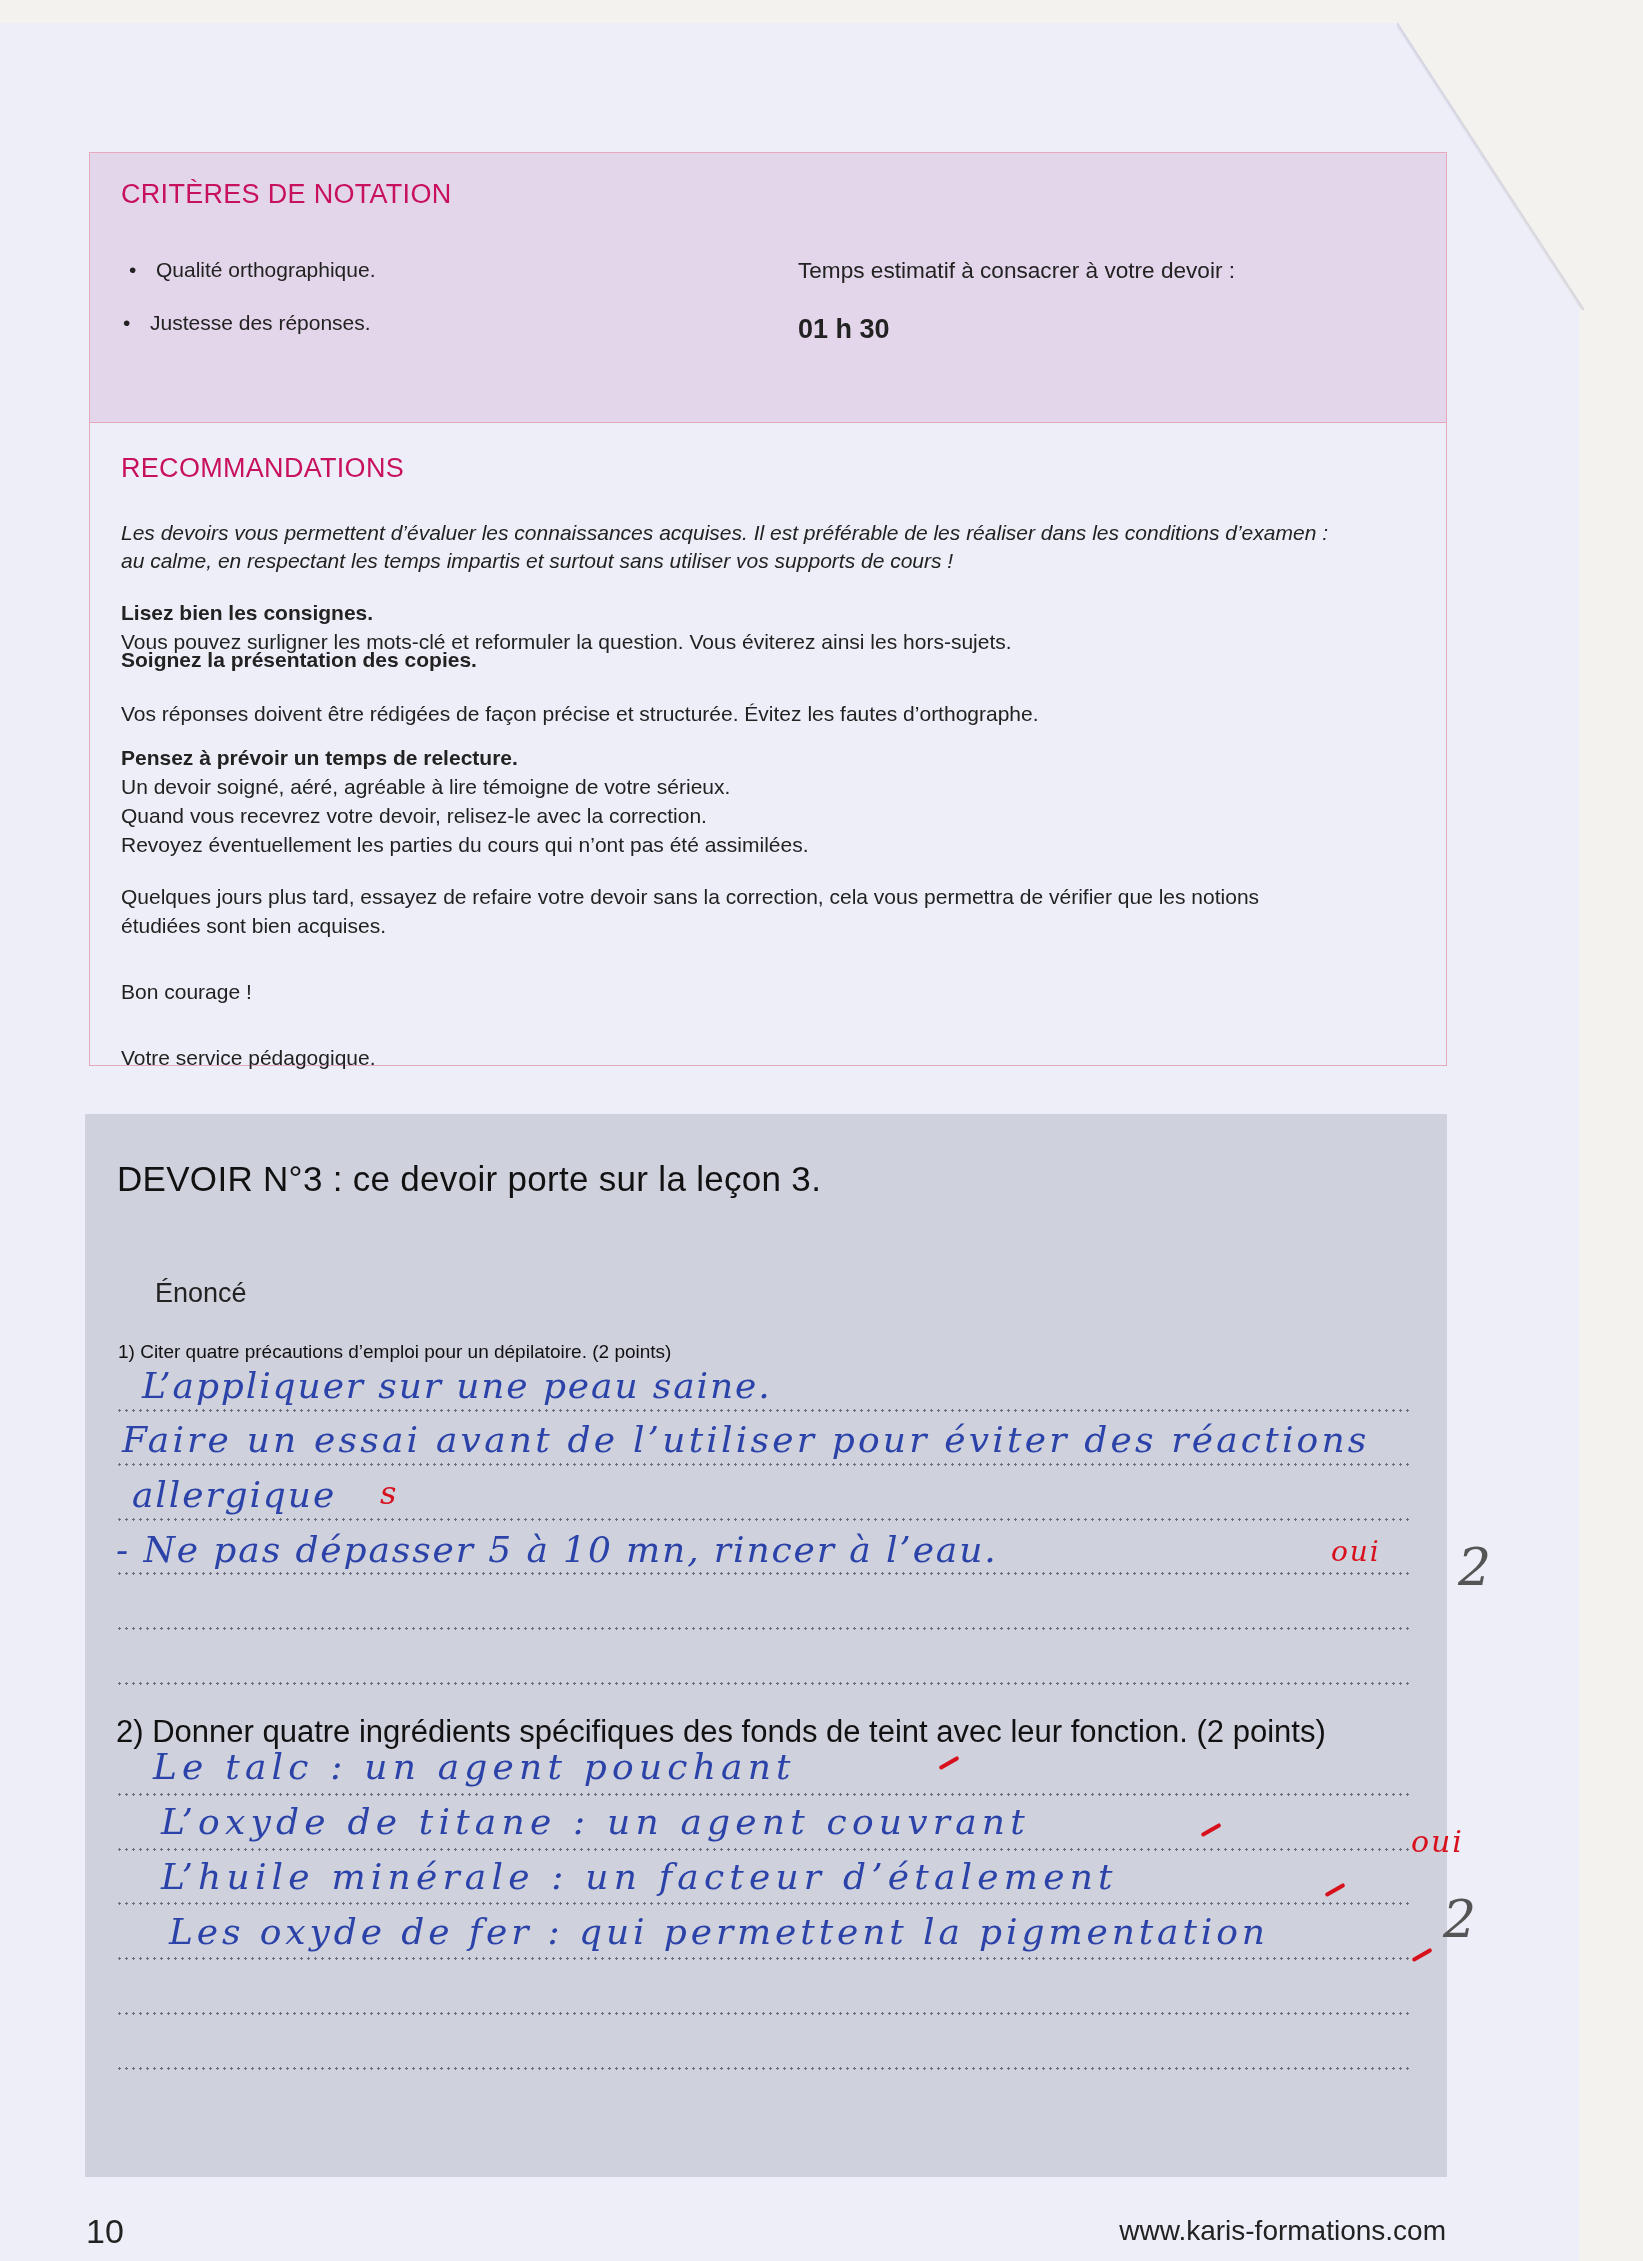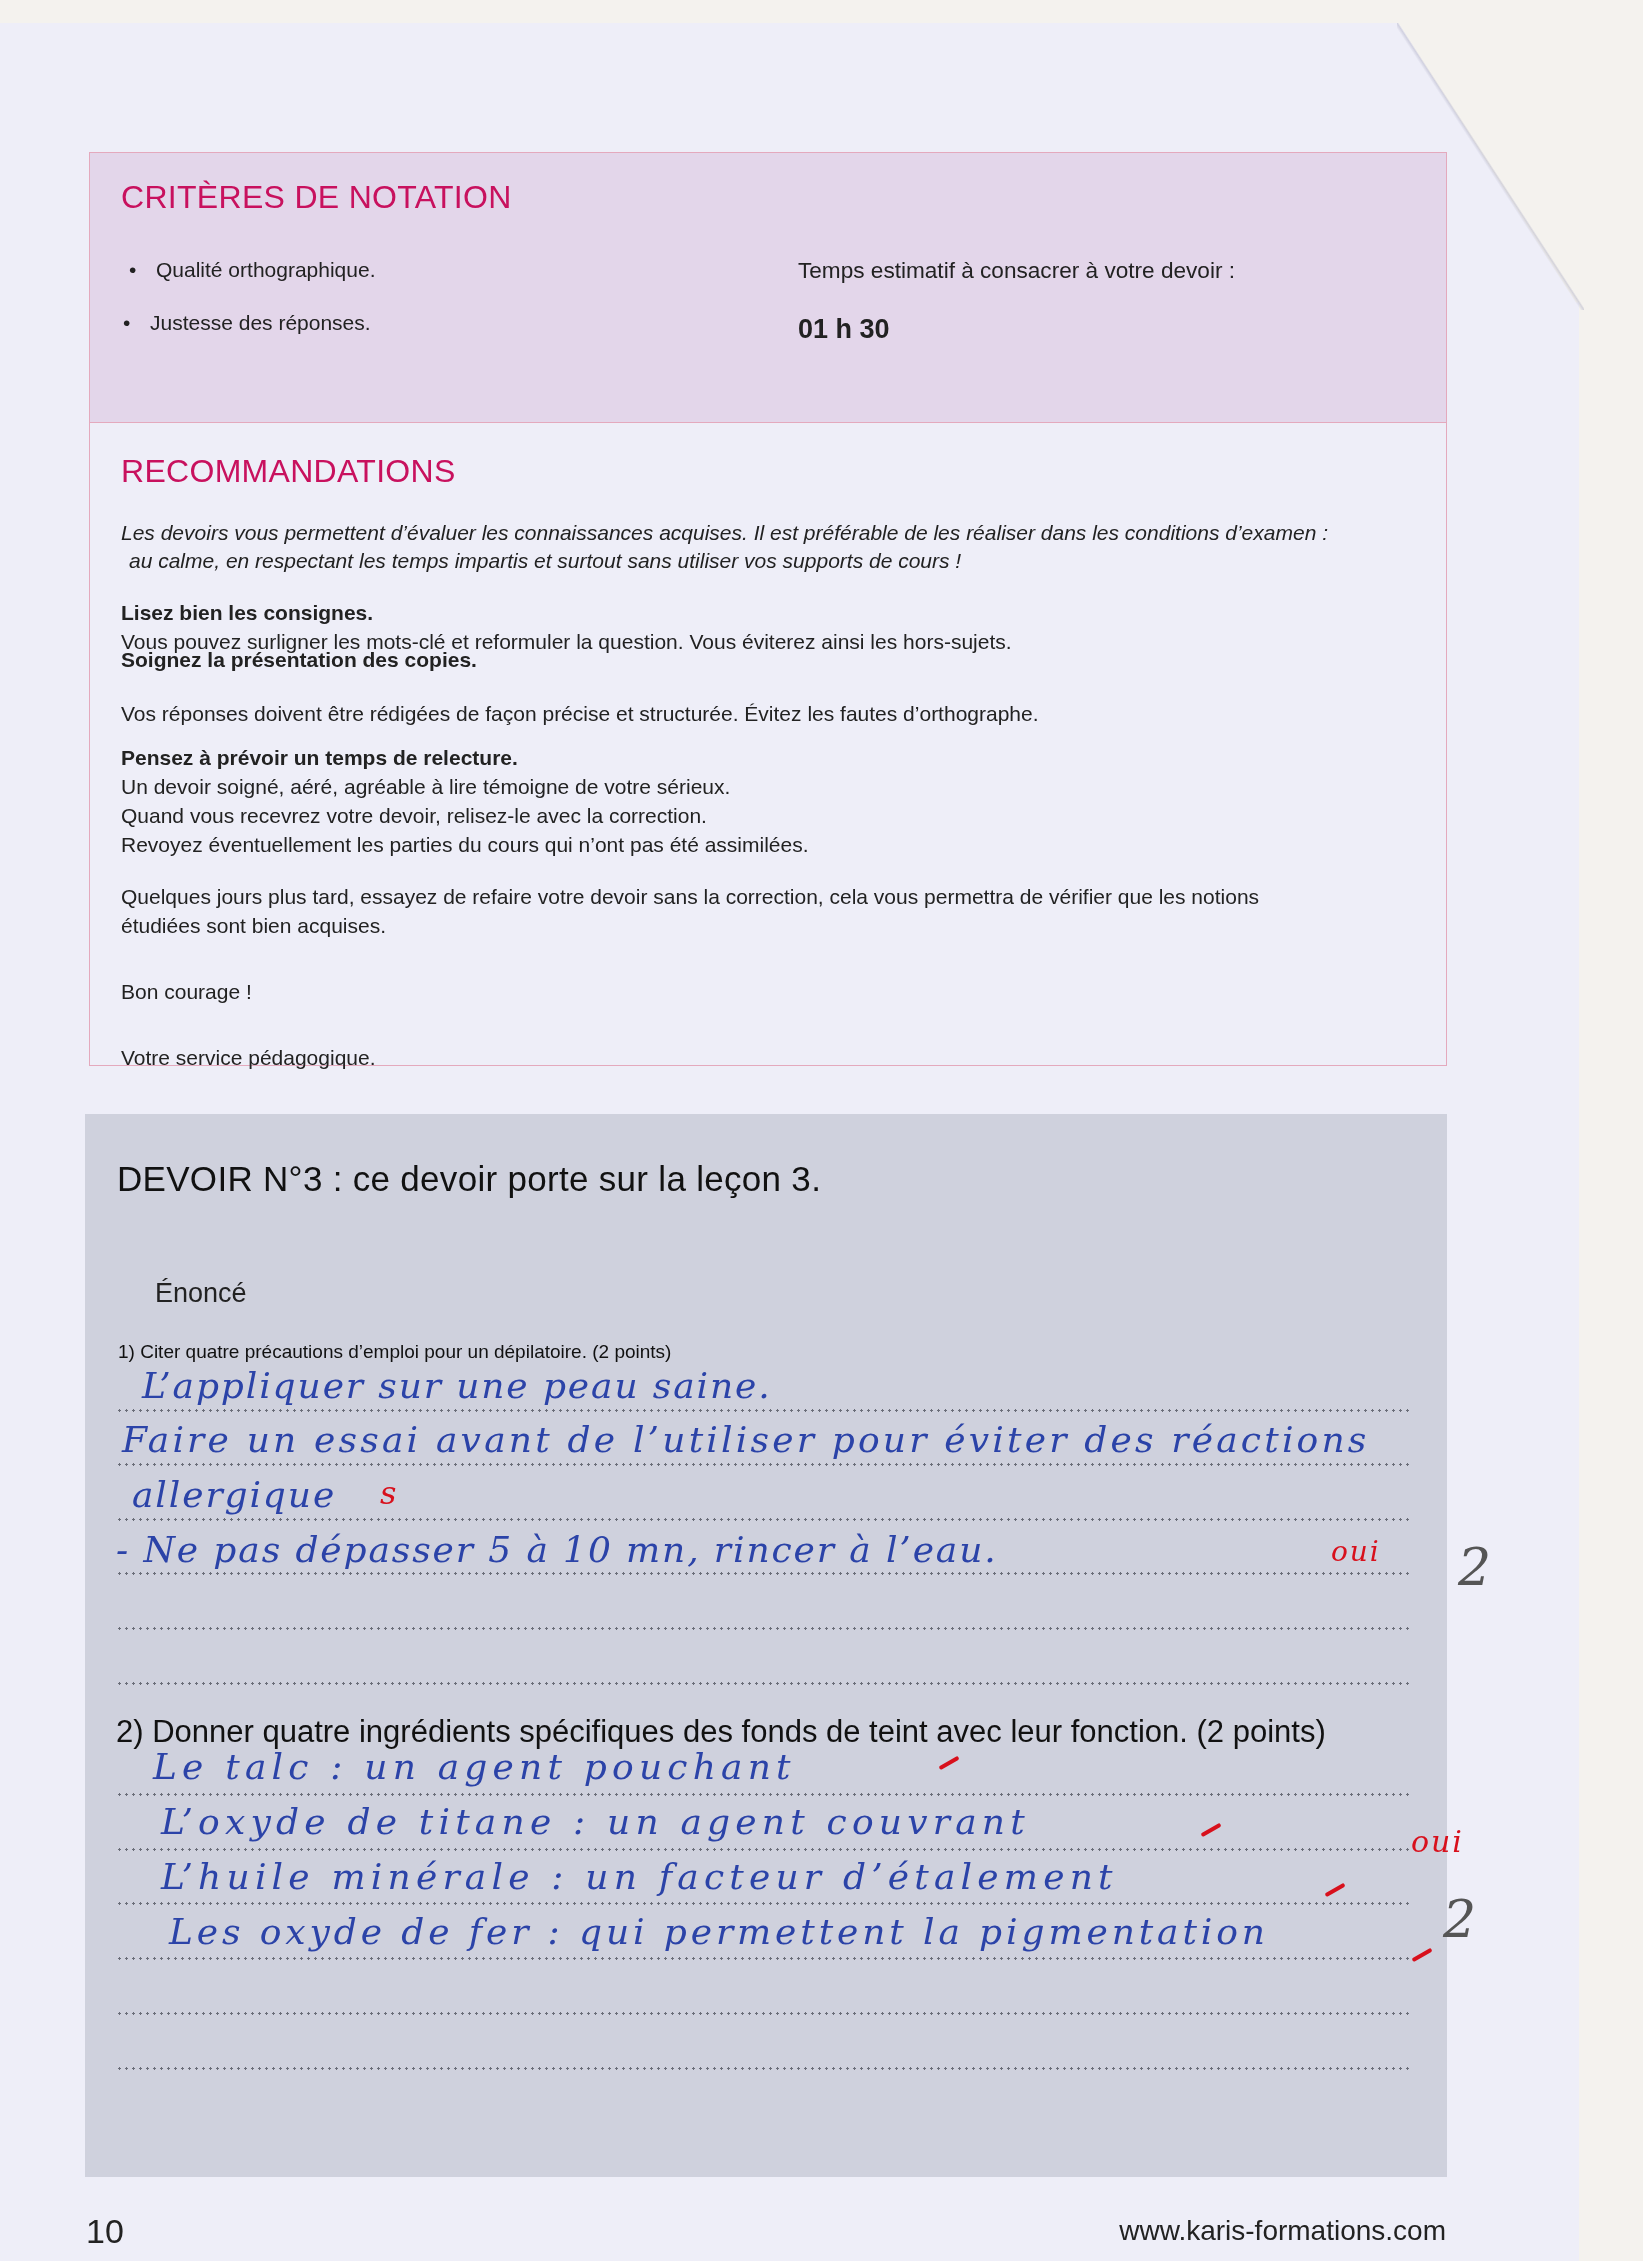--- a/index.html
+++ b/index.html
@@ -25,21 +25,21 @@
   .recos {
     left:89px; top:422px; width:1358px; height:644px;
     background:#eeeef8; border:1.9px solid #e4a9bd;
   }
   .devoir {
     left:85px; top:1114px; width:1362px; height:1063px;
     background:#cfd1dd;
   }
   .pink { color:#c8115e; }
   .h-title {
-    position:absolute; font-size:32px; font-weight:400; letter-spacing:0.3px; margin:0;
+    position:absolute; font-size:27px; font-weight:400; letter-spacing:0.3px; margin:0;
   }
   .txt { position:absolute; font-size:21px; color:#222; white-space:nowrap; }
   .bullet::before { content:"•"; position:absolute; left:-27px; }
   .it { font-style:italic; }
   .b { font-weight:700; }
   .dots {
     position:absolute; left:116px; width:1295px; height:2.6px;
     background-image: radial-gradient(circle, #6a6d78 1px, transparent 1.3px);
     background-size:7px 2.6px; background-repeat:repeat-x;
   }
@@ -66,21 +66,21 @@
 <div class="box criteria"></div>
 <h2 class="h-title pink" style="left:121px; top:179px;">CRITÈRES DE NOTATION</h2>
 <div class="txt bullet" style="left:156px; top:258px;">Qualité orthographique.</div>
 <div class="txt bullet" style="left:150px; top:311px;">Justesse des réponses.</div>
 <div class="txt pink" style="left:798px; top:258px; font-size:22.6px;">Temps estimatif à consacrer à votre devoir :</div>
 <div class="txt pink b" style="left:798px; top:314px; font-size:27px;">01 h 30</div>
 
 <div class="box recos"></div>
 <h2 class="h-title pink" style="left:121px; top:453px;">RECOMMANDATIONS</h2>
 <div class="txt it" style="left:121px; top:521px;">Les devoirs vous permettent d’évaluer les connaissances acquises. Il est préférable de les réaliser dans les conditions d’examen :</div>
-<div class="txt it" style="left:121px; top:549px;margin-left:8px;">au calme, en respectant les temps impartis et surtout sans utiliser vos supports de cours !</div>
+<div class="txt it" style="left:121px; top:549px;">au calme, en respectant les temps impartis et surtout sans utiliser vos supports de cours !</div>
 
 <div class="txt b" style="left:121px; top:601px;">Lisez bien les consignes.</div>
 <div class="txt" style="left:121px; top:630px;">Vous pouvez surligner les mots-clé et reformuler la question. Vous éviterez ainsi les hors-sujets.</div>
 
 <div class="txt b" style="left:121px; top:648px;">Soignez la présentation des copies.</div>
 <div class="txt" style="left:121px; top:702px;">Vos réponses doivent être rédigées de façon précise et structurée. Évitez les fautes d’orthographe.</div>
 
 <div class="txt b" style="left:121px; top:746px;">Pensez à prévoir un temps de relecture.</div>
 <div class="txt" style="left:121px; top:775px;">Un devoir soigné, aéré, agréable à lire témoigne de votre sérieux.</div>
 <div class="txt" style="left:121px; top:804px;">Quand vous recevrez votre devoir, relisez-le avec la correction.</div>

